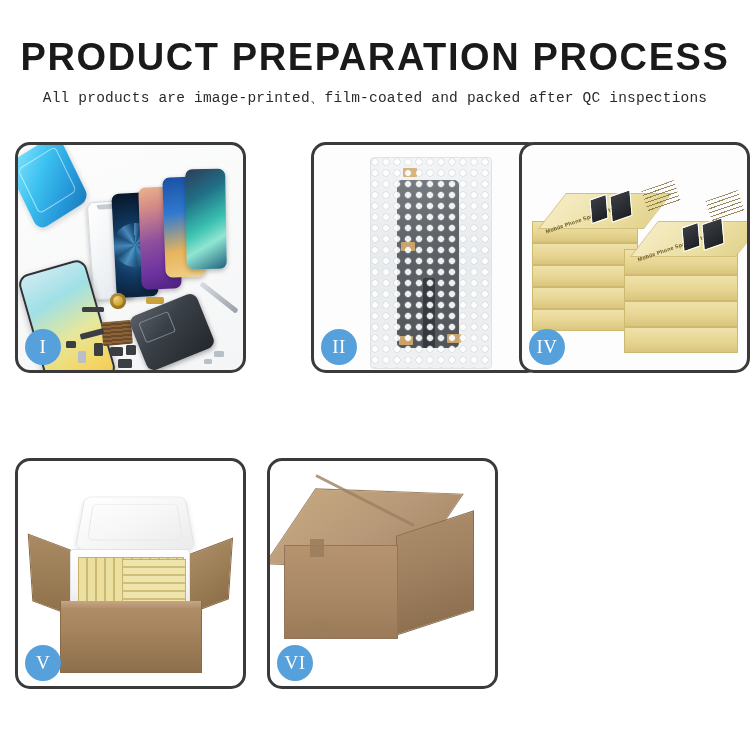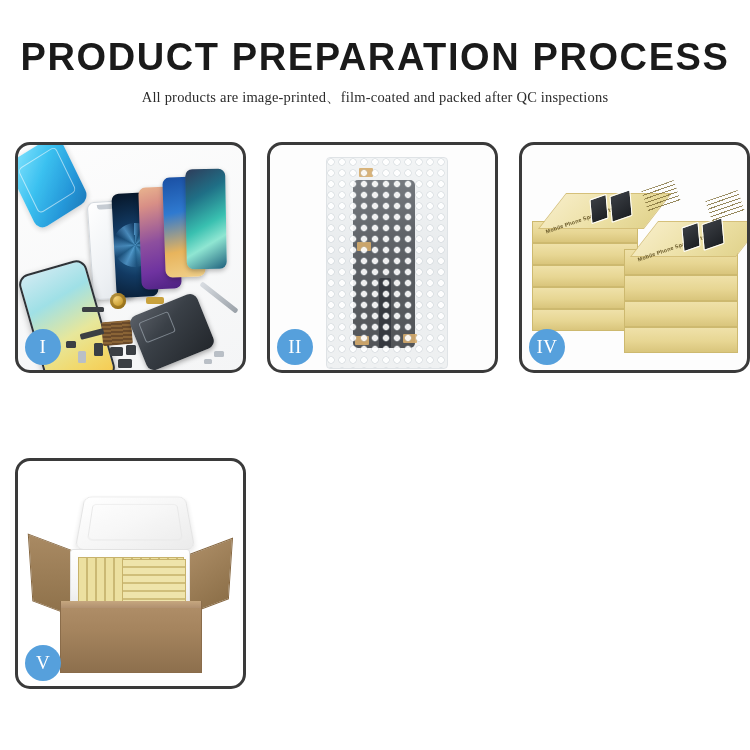--- a/index.html
+++ b/index.html
@@ -25,21 +25,21 @@
     font-family: "Liberation Sans", sans-serif;
     font-size: 38px;
     font-weight: bold;
     letter-spacing: 1.6px;
     color: #1a1a1a;
     line-height: 1.05;
     white-space: nowrap;
   }
   .subtitle {
     margin-top: 10px;
-    font-family: Liberation Serif, serif;
+    font-family: Liberation Mono, monospace;
     font-size: 14.5px;
     color: #2b2b2b;
     letter-spacing: 0.2px;
     white-space: nowrap;
   }
 
   
   .grid {
     position: absolute;
     left: 15px;
@@ -187,21 +187,21 @@
     border:1.5px solid rgba(170,180,190,.6);border-radius:3px;
   }
   .tweezer{
     position:absolute; left:178px; top:150px; width:46px; height:5px;
     background: linear-gradient(90deg,#d9dde2,#9aa1a8);
     transform: rotate(38deg);
     border-radius:2px;
   }
 
   
-  .p2 { background:#fdfdfd; }
+  .p2 { background:#fdfdfd;margin-left:44px; }
   .bag {
     position:absolute; left:56px; top:12px; width:120px; height:210px;
     background: linear-gradient(180deg,#f2f4f5 0%,#e8ebed 50%,#eff1f2 100%);
     border: 1px solid #dfe3e6;
     border-radius: 4px;
   }
   .bubbles {
     position:absolute; inset:0;
     background-image:
       radial-gradient(circle at 4px 4px, rgba(255,255,255,.95) 2.6px, rgba(190,198,204,.55) 3.2px, rgba(255,255,255,0) 4px);
@@ -470,14 +470,25 @@
       <div class="flap flap-r"></div>
       <div class="foam-lid"></div>
       <div class="foam"></div>
       <div class="inner-stack"></div>
       <div class="inner-stack2"></div>
       <div class="carton-body"></div>
     </div>
     <div class="badge">V</div>
   </div>
 
+  <div class="panel p6">
+    <div class="panel-scene">
+      <div class="vi-top"></div>
+      <div class="vi-side"></div>
+      <div class="vi-front"></div>
+      <div class="vi-seam"></div>
+      <div class="vi-tab" style="left:40px; top:78px; width:14px; height:18px;"></div>
+      <div class="vi-tab" style="left:44px; top:160px; width:14px; height:16px;"></div>
+    </div>
+    <div class="badge">VI</div>
+  </div>
 
 </div>
 
 </body></html>

